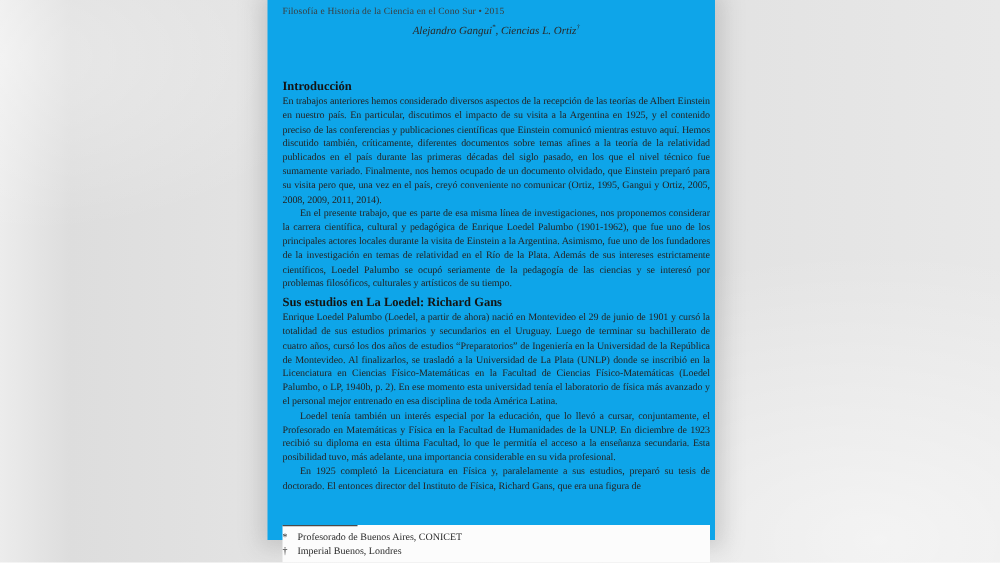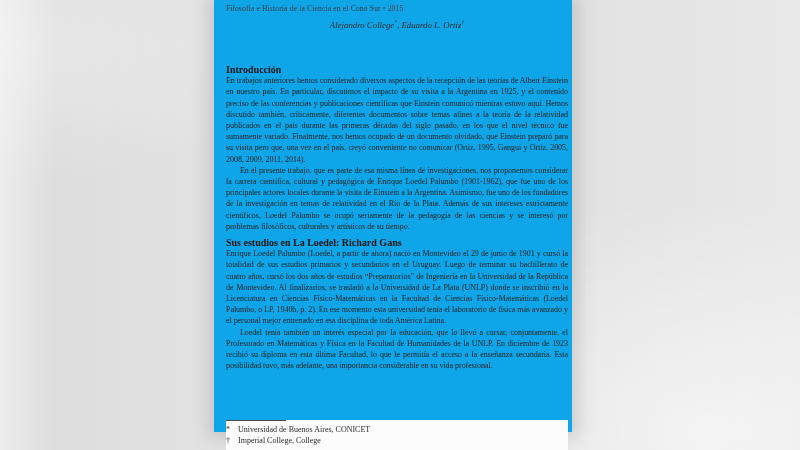--- a/index.html
+++ b/index.html
@@ -92,47 +92,48 @@
 </style>
 </head>
 <body>
 
 <div class="page">
   <div class="content">
 
     <div class="journal-line">Filosofía e Historia de la Ciencia en el Cono Sur • 2015</div>
 
 
-    <div class="authors"><span>Alejandro College</span><sup>*</sup><span>, </span><span>Eduardo L. Ortiz</span><sup>†</sup></div>
+    <div class="authors"><span>Alejandro Gangui</span><sup>*</sup><span>, </span><span>Ciencias L. Ortiz</span><sup>†</sup></div>
 
     <div class="body-text">
 
       <div class="section-heading">Introducción</div>
 
       <p class="para">En trabajos anteriores hemos considerado diversos aspectos de la recepción de las teorías de Albert Einstein en nuestro país. En particular, discutimos el impacto de su visita a la Argentina en 1925, y el contenido preciso de las conferencias y publicaciones científicas que Einstein comunicó mientras estuvo aquí. Hemos discutido también, críticamente, diferentes documentos sobre temas afines a la teoría de la relatividad publicados en el país durante las primeras décadas del siglo pasado, en los que el nivel técnico fue sumamente variado. Finalmente, nos hemos ocupado de un documento olvidado, que Einstein preparó para su visita pero que, una vez en el país, creyó conveniente no comunicar (Ortiz, 1995, Gangui y Ortiz, 2005, 2008, 2009, 2011, 2014).</p>
 
       <p class="para indent">En el presente trabajo, que es parte de esa misma línea de investigaciones, nos proponemos considerar la carrera científica, cultural y pedagógica de Enrique Loedel Palumbo (1901-1962), que fue uno de los principales actores locales durante la visita de Einstein a la Argentina. Asimismo, fue uno de los fundadores de la investigación en temas de relatividad en el Río de la Plata. Además de sus intereses estrictamente científicos, Loedel Palumbo se ocupó seriamente de la pedagogía de las ciencias y se interesó por problemas filosóficos, culturales y artísticos de su tiempo.</p>
 
       <div class="section-heading spaced">Sus estudios en La Loedel: Richard Gans</div>
 
       <p class="para">Enrique Loedel Palumbo (Loedel, a partir de ahora) nació en Montevideo el 29 de junio de 1901 y cursó la totalidad de sus estudios primarios y secundarios en el Uruguay. Luego de terminar su bachillerato de cuatro años, cursó los dos años de estudios “Preparatorios” de Ingeniería en la Universidad de la República de Montevideo. Al finalizarlos, se trasladó a la Universidad de La Plata (UNLP) donde se inscribió en la Licenciatura en Ciencias Físico-Matemáticas en la Facultad de Ciencias Físico-Matemáticas (Loedel Palumbo, o LP, 1940b, p. 2). En ese momento esta universidad tenía el laboratorio de física más avanzado y el personal mejor entrenado en esa disciplina de toda América Latina.</p>
 
       <p class="para indent">Loedel tenía también un interés especial por la educación, que lo llevó a cursar, conjuntamente, el Profesorado en Matemáticas y Física en la Facultad de Humanidades de la UNLP. En diciembre de 1923 recibió su diploma en esta última Facultad, lo que le permitía el acceso a la enseñanza secundaria. Esta posibilidad tuvo, más adelante, una importancia considerable en su vida profesional.</p>
 
+      <p class="para indent">En 1925 completó la Licenciatura en Física y, paralelamente a sus estudios, preparó su tesis de doctorado. El entonces director del Instituto de Física, Richard Gans, que era una figura de</p>
 
     </div>
 
     <div class="footnotes">
       <div class="footnote-rule"></div>
 
       <div class="footnote">
         <span class="fn-marker">*</span>
-        <span>Universidad de Buenos Aires, CONICET</span>
+        <span>Profesorado de Buenos Aires, CONICET</span>
       </div>
 
       <div class="footnote">
         <span class="fn-marker">†</span>
-        <span>Imperial College, College</span>
+        <span>Imperial Buenos, Londres</span>
       </div>
     </div>
 
   </div>
 </div>
 
 </body></html>

